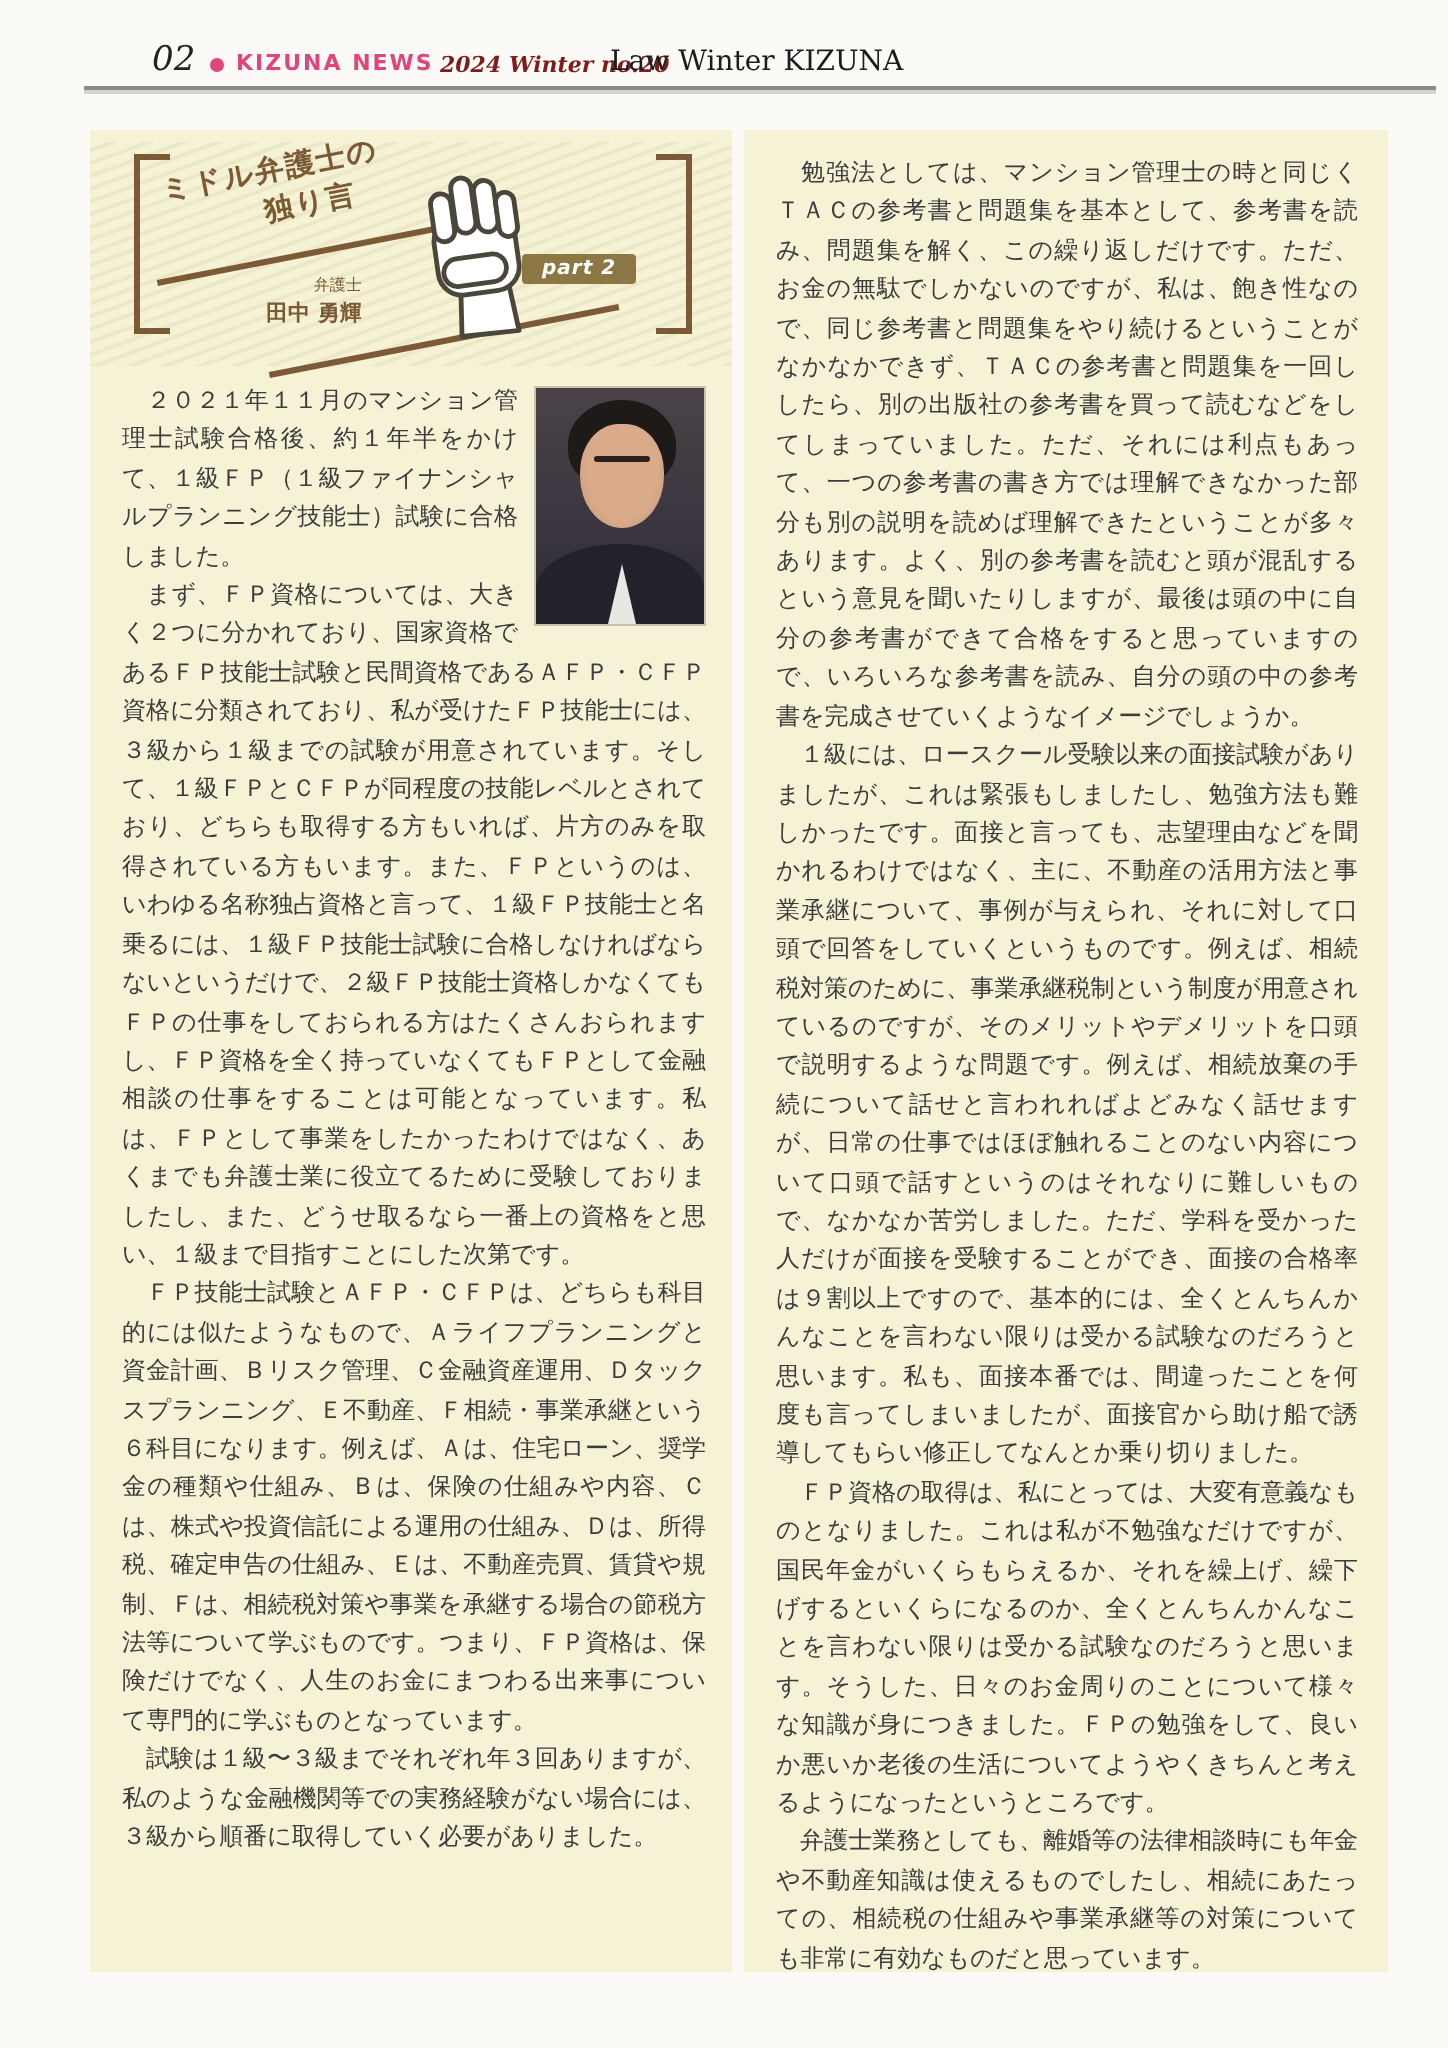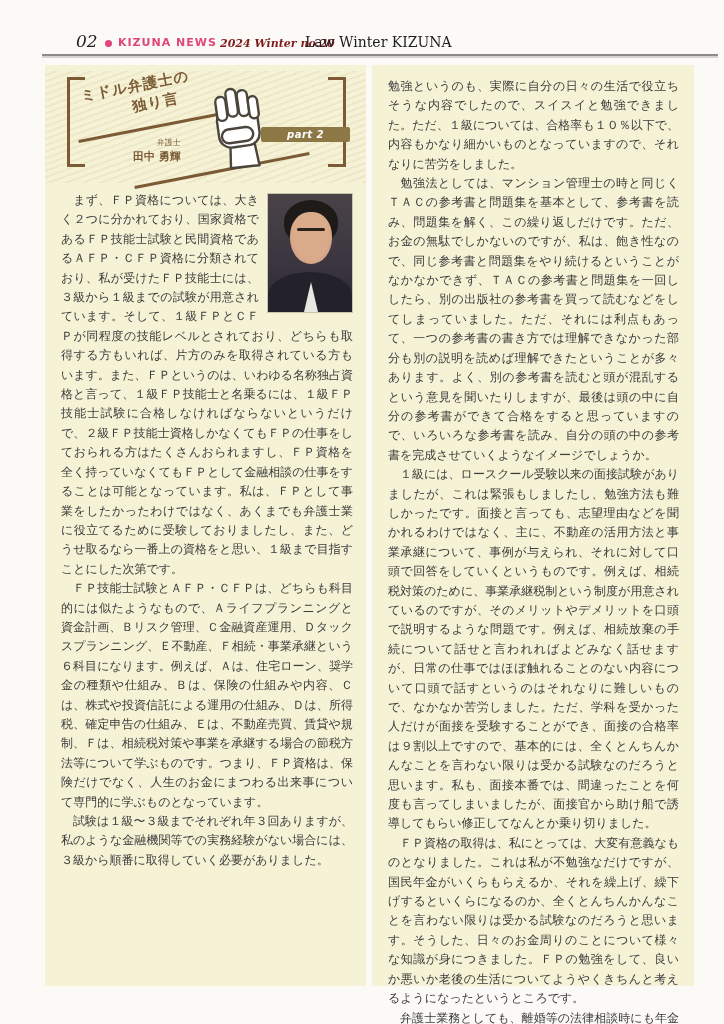--- a/index.html
+++ b/index.html
@@ -6,21 +6,21 @@
   body {
     width:724px; height:1024px;
     background:#fbfaf6;
     font-family:"DejaVu Sans", sans-serif;
     position:relative;
     overflow:hidden;
     color:#3c3c3c;
   }
   
   .header {
-    position:absolute; left:42px; top:26px; width:676px; height:30px;
+    position:absolute; left:42px; top:15px; width:676px; height:30px;
   }
   .header-rule {
     position:absolute; left:0; right:0; bottom:0; height:0;
     border-top:2px solid #8b8b8b;
     box-shadow:0 2px 0 #d6d4d0;
   }
   .page-num {
     position:absolute; left:34px; bottom:5px;
     font-family:"DejaVu Serif", serif; font-style:italic; font-size:17px; color:#222;
   }
@@ -75,21 +75,21 @@
   }
   .col-title .line2 { display:block; padding-left:34px; }
   .author { position:absolute; left:88px; top:66px; text-align:right; color:#7b5a35; white-space:nowrap; }
   .author .role { font-size:8px; display:block; }
   .author .name { font-size:11px; font-weight:bold; display:block; margin-top:1px; }
   .fist { position:absolute; left:152px; top:2px; transform:rotate(-8deg); }
   .part-badge {
     position:absolute; left:216px; top:56px;
     background:#8d7845; color:#fff;
     font-size:10px; font-weight:bold; font-style:italic;
-    padding:2px 26px; border-radius:2px; letter-spacing:0.5px;
+    padding:2px 10px; border-radius:2px; letter-spacing:0.5px;
   }
   
   .article-title {
     margin:8px 6px 0 6px; text-align:center;
     color:#c9772b; font-weight:bold; font-size:15px; letter-spacing:0.5px;
     white-space:nowrap;
   }
   .text-flow {
     padding:8px 13px 0 16px;
     font-size:12px; line-height:19.4px; text-align:justify;
@@ -173,27 +173,27 @@
 
 
   <div class="text-flow clearfix">
     <div class="photo">
       <div class="ph-hair"></div>
       <div class="ph-face"></div>
       <div class="ph-brow"></div>
       <div class="ph-suit"></div>
       <div class="ph-shirt"></div>
     </div>
+    <p>　２０２１年１１月のマンション管理士試験合格後、約１年半をかけて、１級ＦＰ（１級ファイナンシャルプランニング技能士）試験に合格しました。</p>
     <p>　まず、ＦＰ資格については、大きく２つに分かれており、国家資格であるＦＰ技能士試験と民間資格であるＡＦＰ・ＣＦＰ資格に分類されており、私が受けたＦＰ技能士には、３級から１級までの試験が用意されています。そして、１級ＦＰとＣＦＰが同程度の技能レベルとされており、どちらも取得する方もいれば、片方のみを取得されている方もいます。また、ＦＰというのは、いわゆる名称独占資格と言って、１級ＦＰ技能士と名乗るには、１級ＦＰ技能士試験に合格しなければならないというだけで、２級ＦＰ技能士資格しかなくてもＦＰの仕事をしておられる方はたくさんおられますし、ＦＰ資格を全く持っていなくてもＦＰとして金融相談の仕事をすることは可能となっています。私は、ＦＰとして事業をしたかったわけではなく、あくまでも弁護士業に役立てるために受験しておりましたし、また、どうせ取るなら一番上の資格をと思い、１級まで目指すことにした次第です。</p>
     <p>　ＦＰ技能士試験とＡＦＰ・ＣＦＰは、どちらも科目的には似たようなもので、Ａライフプランニングと資金計画、Ｂリスク管理、Ｃ金融資産運用、Ｄタックスプランニング、Ｅ不動産、Ｆ相続・事業承継という６科目になります。例えば、Ａは、住宅ローン、奨学金の種類や仕組み、Ｂは、保険の仕組みや内容、Ｃは、株式や投資信託による運用の仕組み、Ｄは、所得税、確定申告の仕組み、Ｅは、不動産売買、賃貸や規制、Ｆは、相続税対策や事業を承継する場合の節税方法等について学ぶものです。つまり、ＦＰ資格は、保険だけでなく、人生のお金にまつわる出来事について専門的に学ぶものとなっています。</p>
     <p>　試験は１級〜３級までそれぞれ年３回ありますが、私のような金融機関等での実務経験がない場合には、３級から順番に取得していく必要がありました。</p>
 
   </div>
 </div>
 
 <div class="panel panel-right">
-  <p>勉強というのも、実際に自分の日々の生活で役立ちそうな内容でしたので、スイスイと勉強できました。ただ、１級については、合格率も１０％以下で、内容もかなり細かいものとなっていますので、それなりに苦労をしました。</p>
   <p>　勉強法としては、マンション管理士の時と同じくＴＡＣの参考書と問題集を基本として、参考書を読み、問題集を解く、この繰り返しだけです。ただ、お金の無駄でしかないのですが、私は、飽き性なので、同じ参考書と問題集をやり続けるということがなかなかできず、ＴＡＣの参考書と問題集を一回ししたら、別の出版社の参考書を買って読むなどをしてしまっていました。ただ、それには利点もあって、一つの参考書の書き方では理解できなかった部分も別の説明を読めば理解できたということが多々あります。よく、別の参考書を読むと頭が混乱するという意見を聞いたりしますが、最後は頭の中に自分の参考書ができて合格をすると思っていますので、いろいろな参考書を読み、自分の頭の中の参考書を完成させていくようなイメージでしょうか。</p>
   <p>　１級には、ロースクール受験以来の面接試験がありましたが、これは緊張もしましたし、勉強方法も難しかったです。面接と言っても、志望理由などを聞かれるわけではなく、主に、不動産の活用方法と事業承継について、事例が与えられ、それに対して口頭で回答をしていくというものです。例えば、相続税対策のために、事業承継税制という制度が用意されているのですが、そのメリットやデメリットを口頭で説明するような問題です。例えば、相続放棄の手続について話せと言われればよどみなく話せますが、日常の仕事ではほぼ触れることのない内容について口頭で話すというのはそれなりに難しいもので、なかなか苦労しました。ただ、学科を受かった人だけが面接を受験することができ、面接の合格率は９割以上ですので、基本的には、全くとんちんかんなことを言わない限りは受かる試験なのだろうと思います。私も、面接本番では、間違ったことを何度も言ってしまいましたが、面接官から助け船で誘導してもらい修正してなんとか乗り切りました。</p>
   <p>　ＦＰ資格の取得は、私にとっては、大変有意義なものとなりました。これは私が不勉強なだけですが、国民年金がいくらもらえるか、それを繰上げ、繰下げするといくらになるのか、全くとんちんかんなことを言わない限りは受かる試験なのだろうと思います。そうした、日々のお金周りのことについて様々な知識が身につきました。ＦＰの勉強をして、良いか悪いか老後の生活についてようやくきちんと考えるようになったというところです。</p>
   <p>　弁護士業務としても、離婚等の法律相談時にも年金や不動産知識は使えるものでしたし、相続にあたっての、相続税の仕組みや事業承継等の対策についても非常に有効なものだと思っています。</p>
 
 </div>
 
 </body></html>

